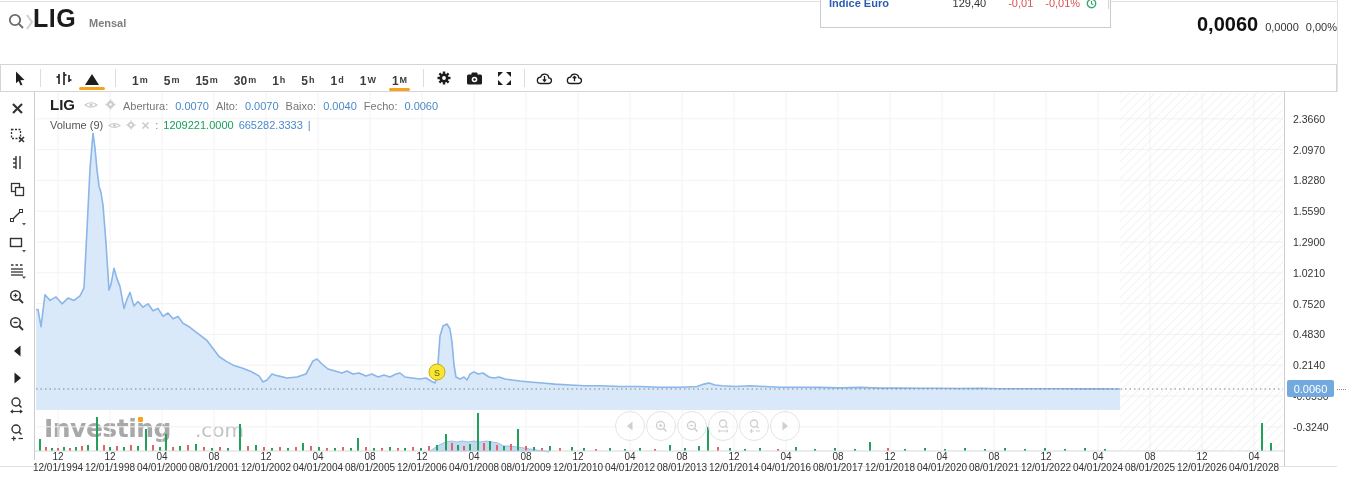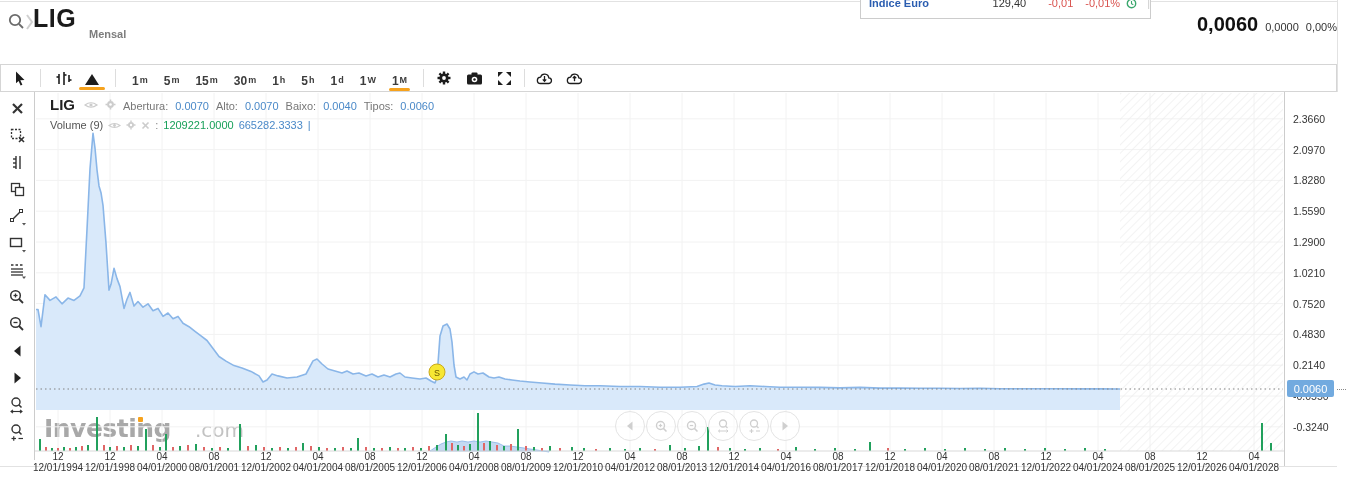--- a/index.html
+++ b/index.html
@@ -3,28 +3,28 @@
 <meta charset="utf-8">
 <style>
   html,body{margin:0;padding:0;background:#fff;font-family:"Liberation Sans",sans-serif;}
   #app{position:relative;width:1346px;height:477px;overflow:hidden;background:#fff;}
   .abs{position:absolute;}
   .hline{position:absolute;height:1px;background:#e2e2e2;}
   .vline{position:absolute;width:1px;background:#e2e2e2;}
 
   
   #symbol-title{position:absolute;left:33px;top:4px;font-size:25px;font-weight:bold;color:#1b1b1b;letter-spacing:.5px;}
-  #interval-label{position:absolute;left:89px;top:28px;font-size:11px;font-weight:bold;color:#7d7d7d;}
+  #interval-label{position:absolute;left:89px;top:17px;font-size:11px;font-weight:bold;color:#7d7d7d;}
   #search-ico{position:absolute;left:7px;top:12px;}
   #crumb-ico{position:absolute;left:25px;top:13px;}
 
   
-  #quote-strip{position:absolute;left:820px;top:0;width:291px;height:19px;background:#fff;
+  #quote-strip{position:absolute;left:820px;top:0;width:291px;height:28px;background:#fff;
     border-left:1px solid #ccc;border-right:1px solid #ccc;border-bottom:1px solid #ccc;
-    overflow:hidden;box-sizing:border-box;margin-left:40px;}
+    overflow:hidden;box-sizing:border-box;}
   #quote-strip .row{display:flex;align-items:baseline;margin-top:-4px;font-size:11px;line-height:15px;white-space:nowrap;}
   .q-name{color:#2a5db0;font-weight:bold;margin-left:8px;width:90px;}
   .q-last{color:#333;margin-left:38px;}
   .q-chg{color:#d9534f;margin-left:22px;}
   .q-pct{color:#d9534f;margin-left:12px;}
   .q-sep{color:#ccc;margin-left:10px;}
 
   
   #price-block{position:absolute;right:9px;top:13px;display:flex;align-items:baseline;gap:7px;}
   #price-last{font-size:20px;font-weight:bold;color:#111;}
@@ -529,21 +529,21 @@
             <line x1="8.5" y1="5.5" x2="10.5" y2="5.5"></line>
           </g>
         </svg>
       </span>
     <span class="lg-lbl">Abertura:</span>
     <span class="lg-val">0.0070</span>
     <span class="lg-lbl">Alto:</span>
     <span class="lg-val">0.0070</span>
     <span class="lg-lbl">Baixo:</span>
     <span class="lg-val">0.0040</span>
-    <span class="lg-lbl">Tipos:</span>
+    <span class="lg-lbl">Fecho:</span>
     <span class="lg-val">0.0060</span>
   </div>
   <div id="legend2">
     <span style="color:#555;">Volume (9)</span>
     <span class="lg-ico">
       <svg width="13" height="9">
           <path d="M1,4.5 Q6.5,0.5 12,4.5 Q6.5,8.5 1,4.5 Z" fill="none" stroke="#ccc" stroke-width="1.1"></path>
           <circle cx="6.5" cy="4.5" r="1.4" fill="#ccc"></circle>
         </svg>
       </span>

